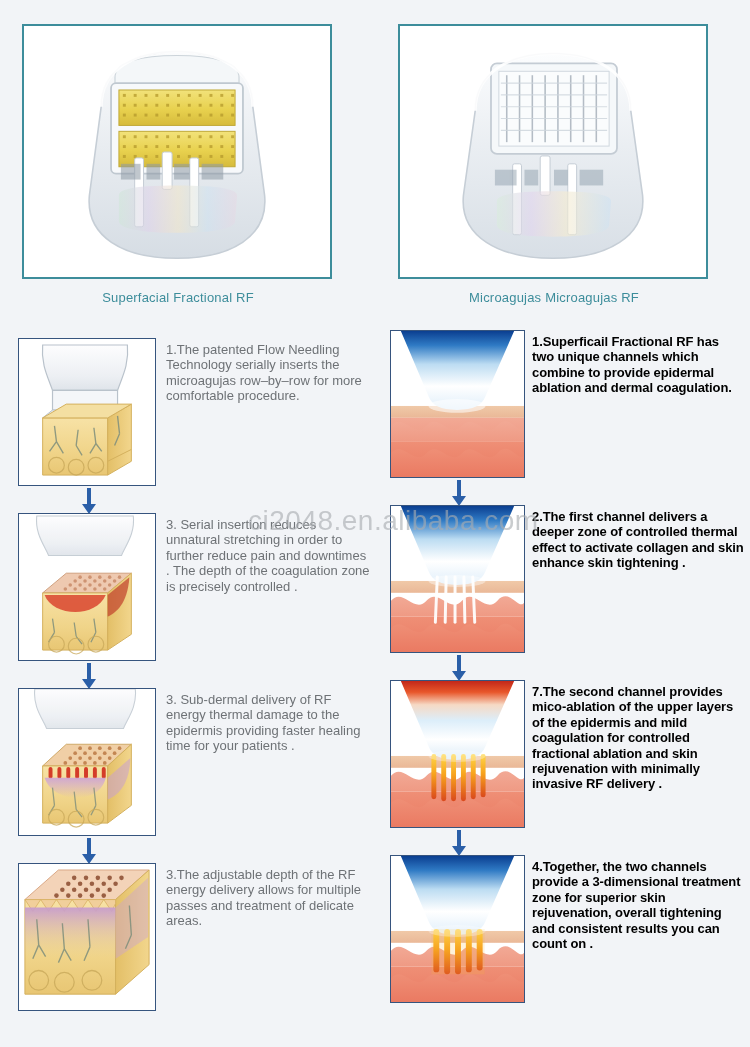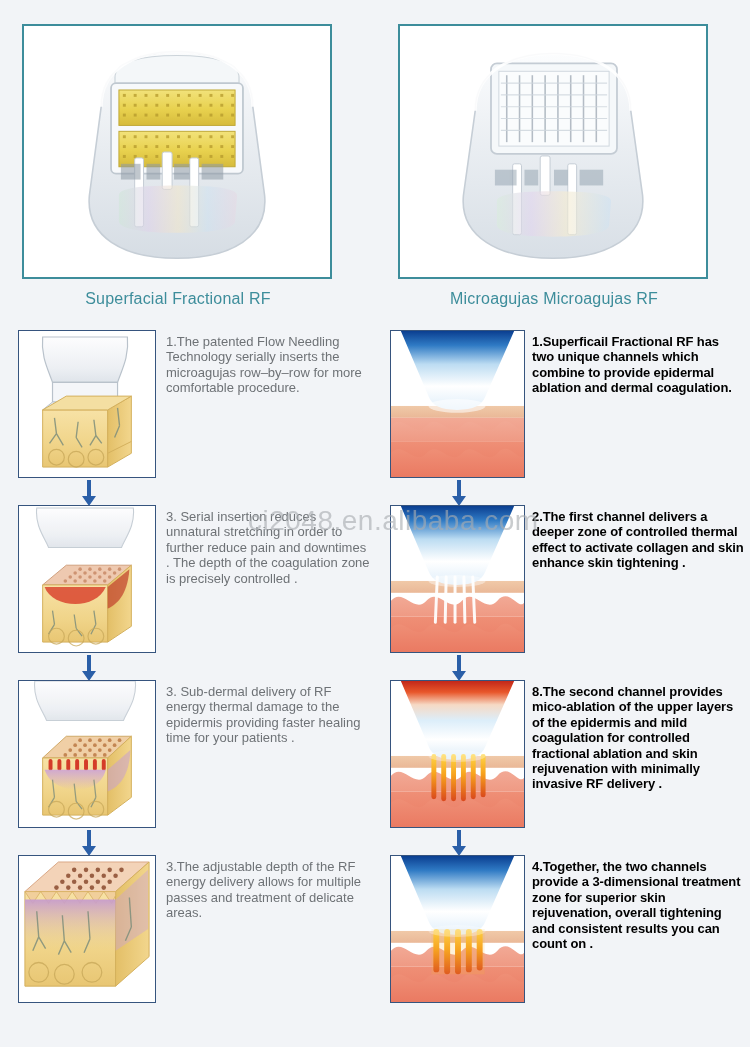--- a/index.html
+++ b/index.html
@@ -22,33 +22,33 @@
     background: #ffffff;
     border: 2px solid #3d8d9b;
   }
   #photo-card-left  { left: 22px;  top: 24px; width: 310px; height: 255px; }
   #photo-card-right { left: 398px; top: 24px; width: 310px; height: 255px; }
 
   .caption {
     position: absolute;
     width: 320px;
     text-align: center;
-    font-size: 16px;
+    font-size: 13px;
     color: #3d8d9b;
     letter-spacing: .2px;
   }
   #caption-left  { left: 18px;  top: 290px; }
   #caption-right { left: 394px; top: 290px; }
 
   
   .cartridge { width: 100%; height: 100%; display: block; }
 
   
   .step-col { position: absolute; top: 330px; }
-  #col-left  { left: 18px;  width: 352px; }
+  #col-left  { left: 18px;  width: 352px; margin-top: 8px; }
   #col-right { left: 390px; width: 352px; }
 
   .step-row { position: relative; height: 175px; }
 
   .panel {
     position: absolute;
     left: 0; top: 0;
     width: 138px; height: 148px;
     border: 1.5px solid #36547e;
     background: #ffffff;
@@ -627,21 +627,21 @@
             <rect x="41" y="74" width="5" height="46" rx="2.5" fill="url(#needleHot)"></rect>
             <rect x="51" y="74" width="5" height="48" rx="2.5" fill="url(#needleHot)"></rect>
             <rect x="61" y="74" width="5" height="48" rx="2.5" fill="url(#needleHot)"></rect>
             <rect x="71" y="74" width="5" height="48" rx="2.5" fill="url(#needleHot)"></rect>
             <rect x="81" y="74" width="5" height="46" rx="2.5" fill="url(#needleHot)"></rect>
             <rect x="91" y="74" width="5" height="44" rx="2.5" fill="url(#needleHot)"></rect>
           </g>
           <ellipse cx="67" cy="76" rx="29" ry="6" fill="#ffffff" opacity=".3"></ellipse>
         </svg>
       </div>
-      <div class="step-text">8.The second channel provides mico-ablation of the upper layers of the epidermis and mild coagulation for controlled fractional ablation and skin rejuvenation with minimally invasive RF delivery .</div>
+      <div class="step-text">7.The second channel provides mico-ablation of the upper layers of the epidermis and mild coagulation for controlled fractional ablation and skin rejuvenation with minimally invasive RF delivery .</div>
       <div class="arrow">
         <svg viewBox="0 0 18 26">
             <path d="M7 0 h4 v16 h5 L9 26 L2 16 h5 z" fill="#2b5fa8"></path>
           </svg>
       </div>
     </div>
 
     <div class="step-row">
       <div class="panel">
         <svg viewBox="0 0 135 148">

